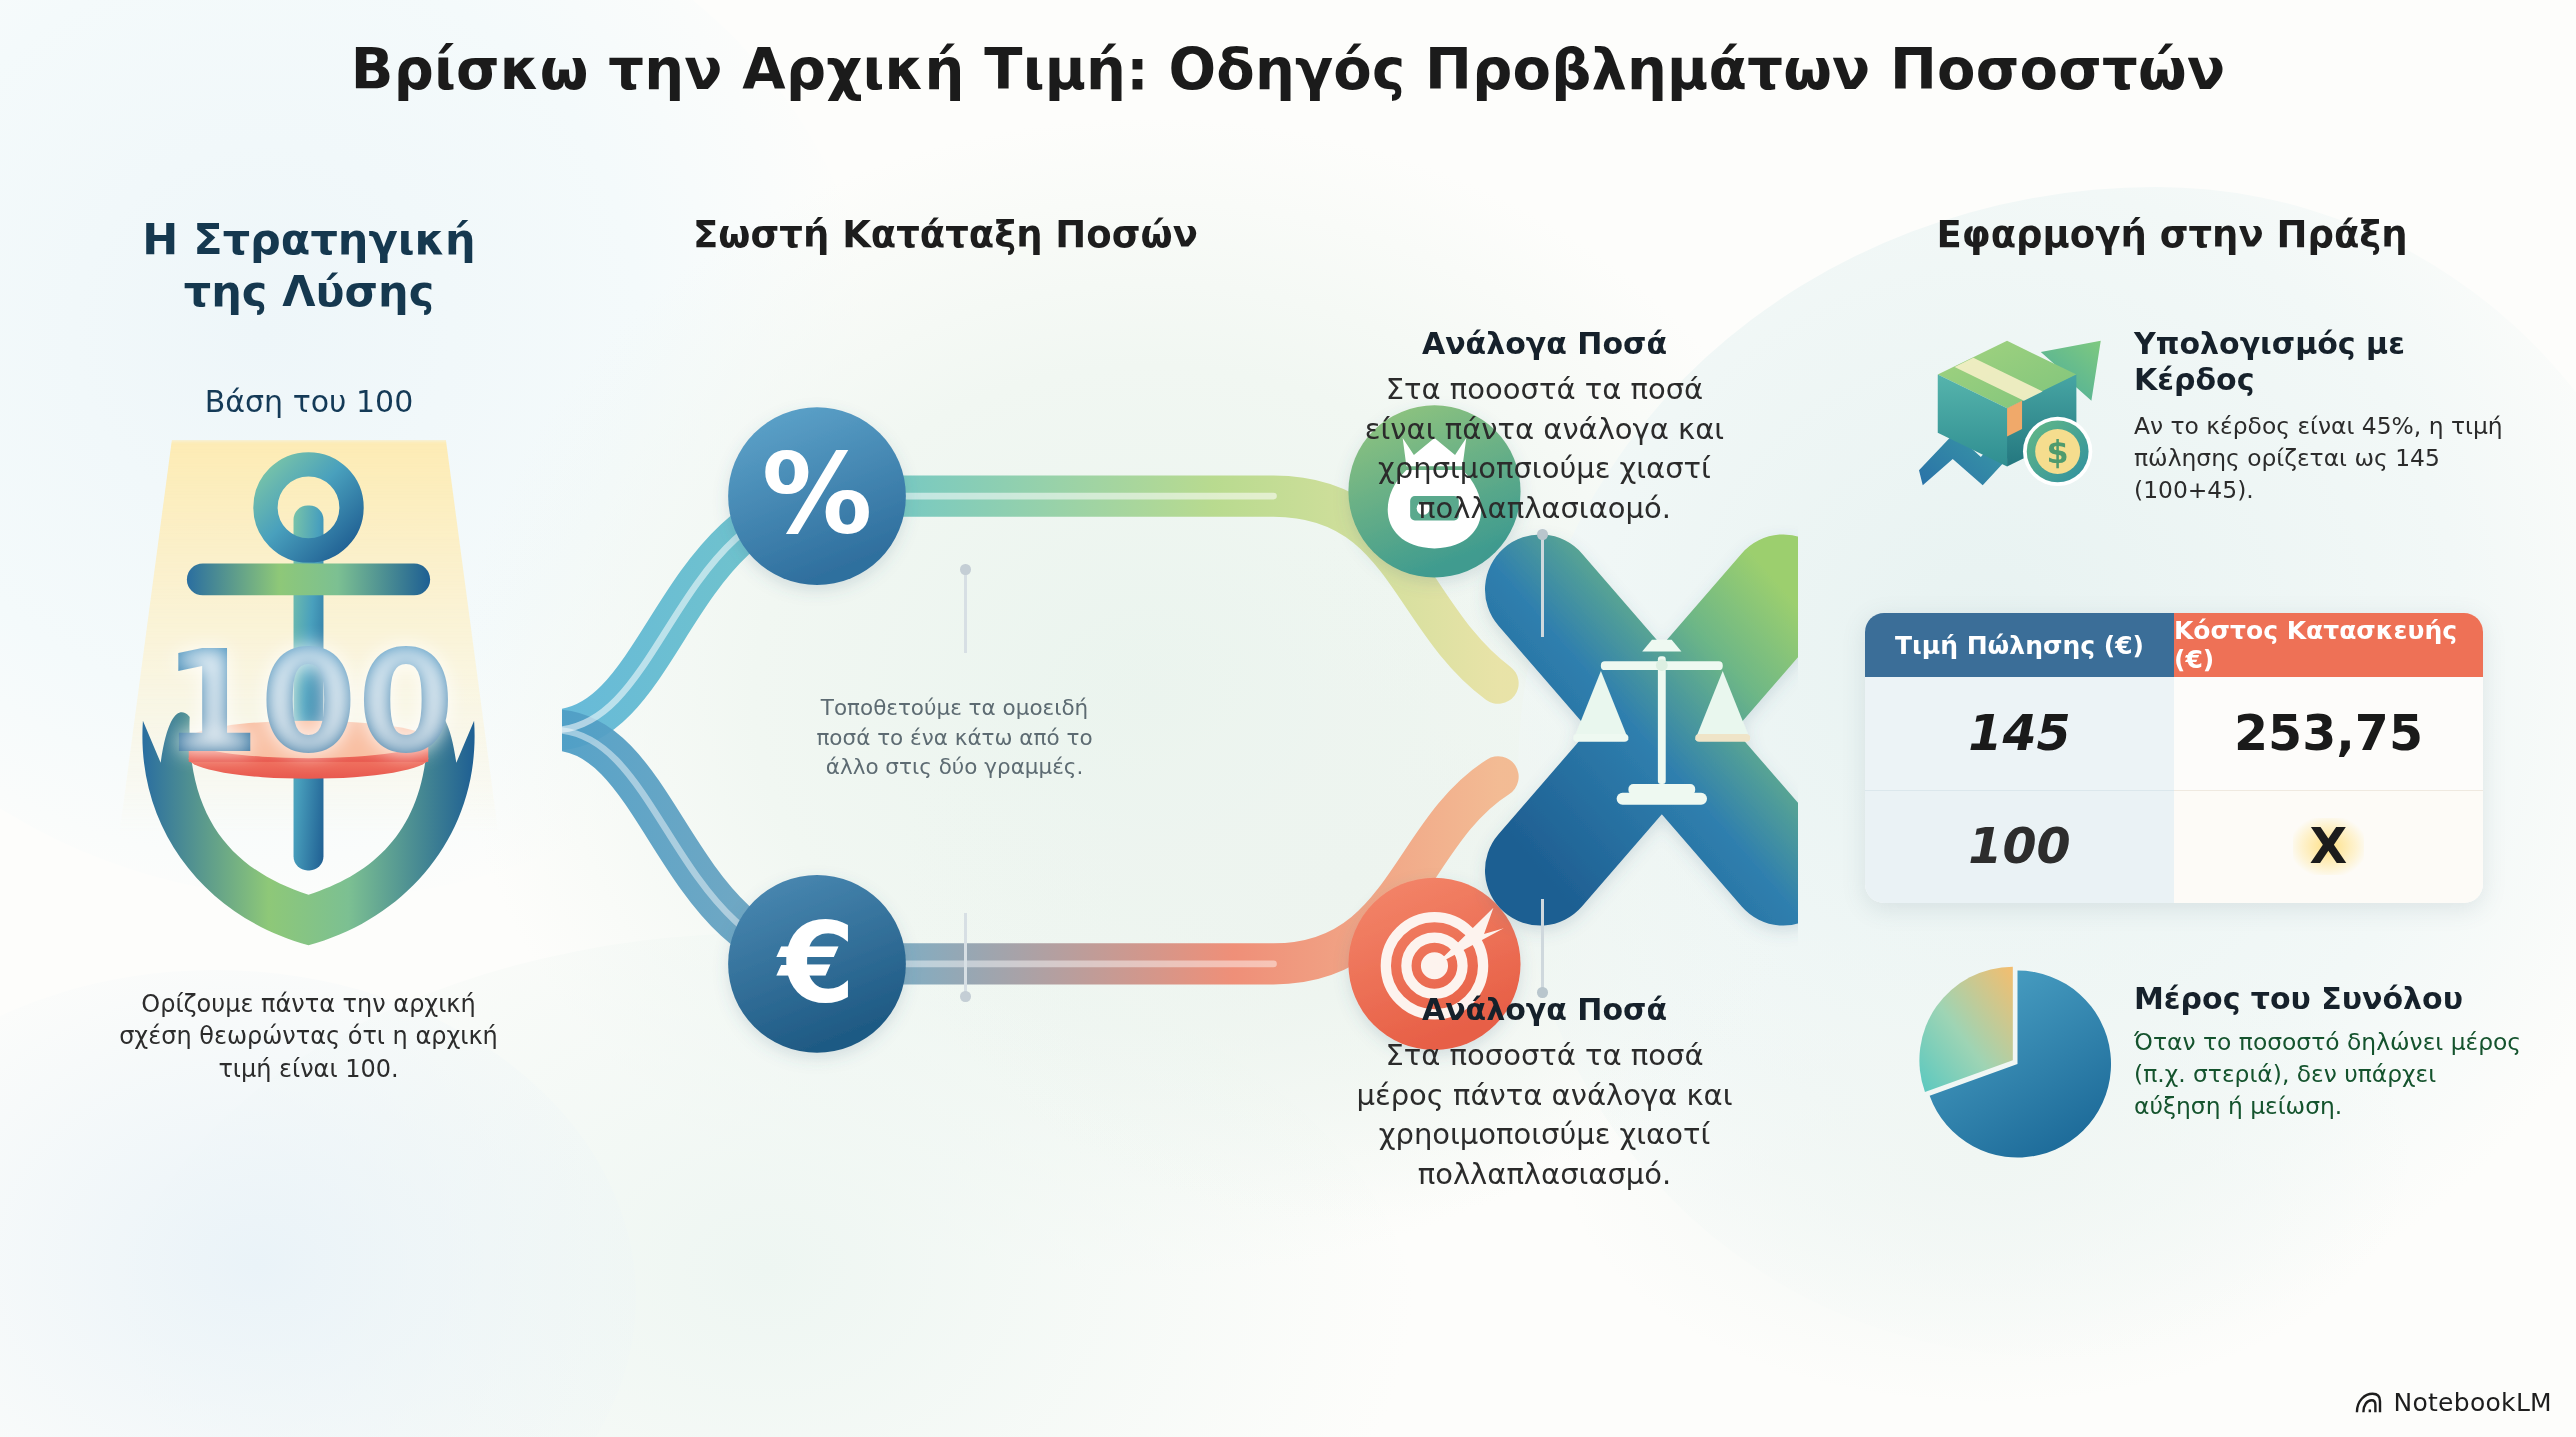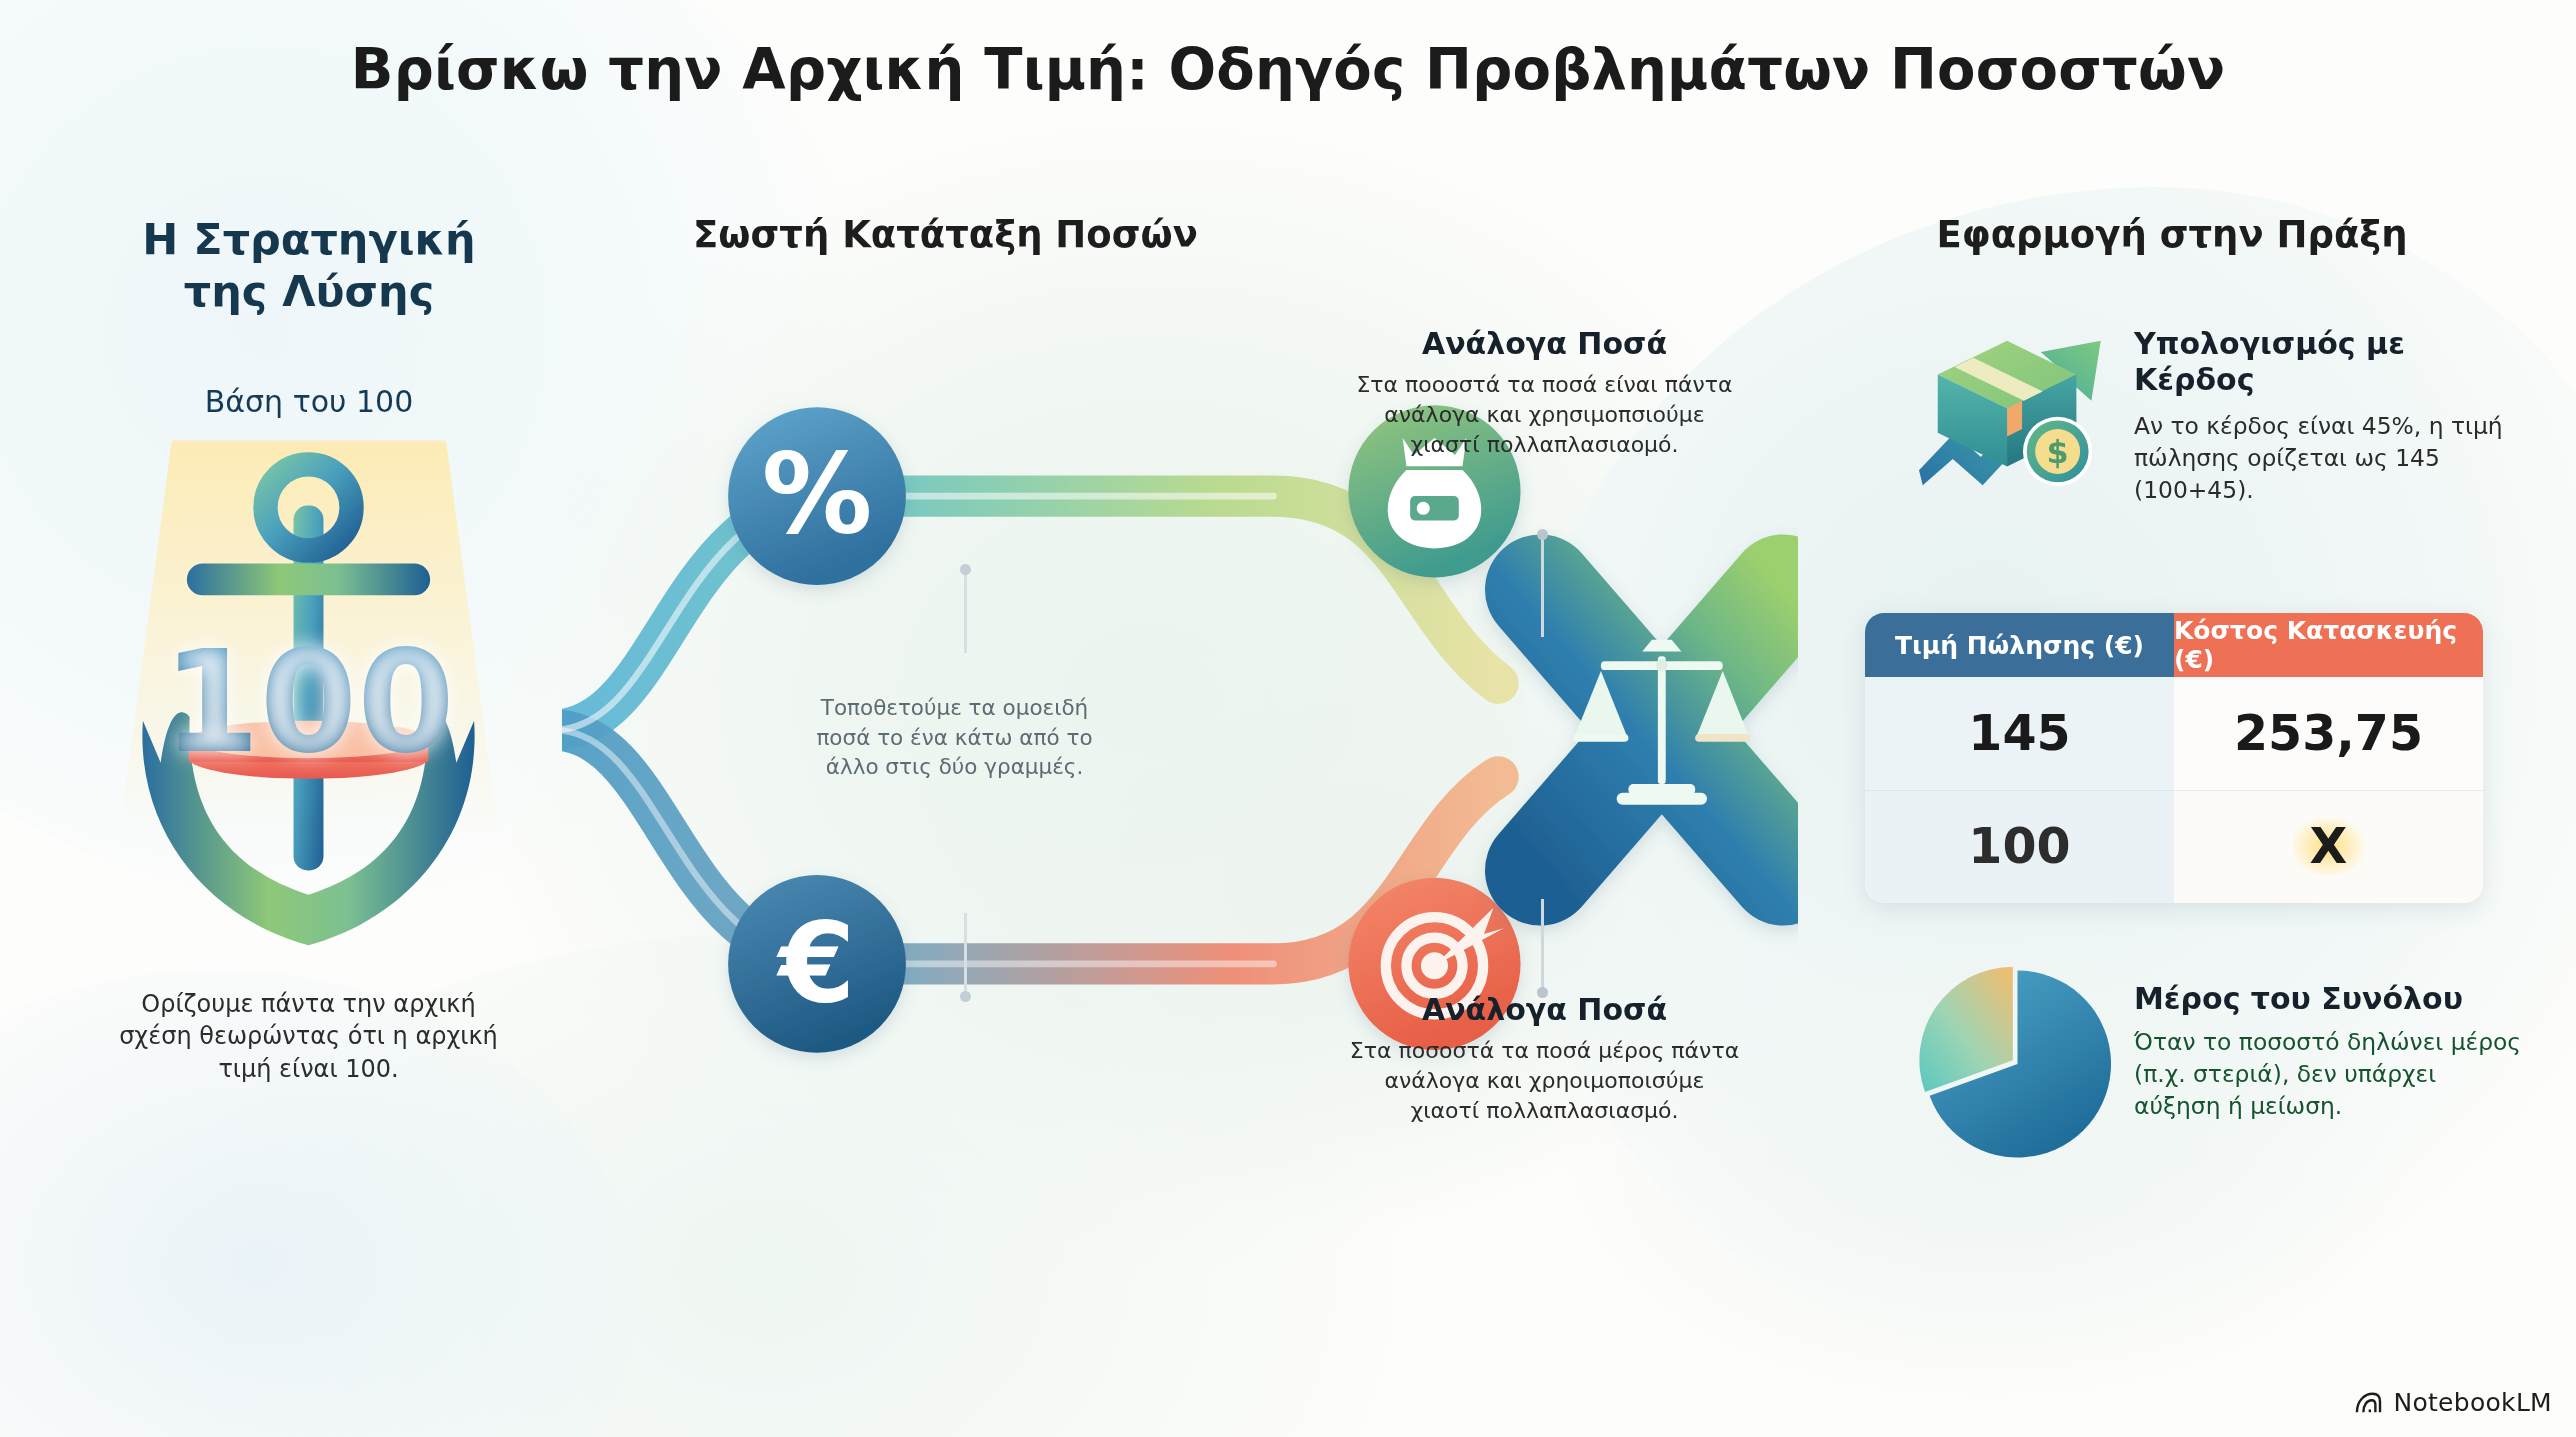--- a/index.html
+++ b/index.html
@@ -60,21 +60,21 @@
     text-shadow:0 0 20.6px rgba(255,255,255,.9);}
 
   
   .flow{position:absolute;left:562px;top:309px;width:1236px;height:842px;}
   .mid-note{position:absolute;left:814px;top:693px;width:281px;text-align:center;
     font-size:21.5px;line-height:1.38;color:#5d6b72;}
 
   
   .blk{position:absolute;text-align:center;}
   .blk .bt{font-size:30px;font-weight:700;color:#16212b;margin-bottom:9.4px;}
-  .blk .bd{font-size:22px;line-height:1.36;color:#2b2b2b;}
+  .blk .bd{font-size:29px;line-height:1.36;color:#2b2b2b;}
   .blk-top{left:1348px;top:326px;width:393px;}
   .blk-bot{left:1348px;top:992px;width:393px;}
 
   .connector{position:absolute;width:2.8px;background:#cfd8dd;}
   .connector::before{content:"";position:absolute;left:-3.7px;width:10.3px;height:10.3px;border-radius:50%;background:#b9c6cd;}
   .conn-up{left:1541px;top:534px;height:103px;}
   .conn-up::before{top:-4.7px;}
   .conn-dn{left:1541px;top:899px;height:94px;}
   .conn-dn::before{bottom:-4.7px;}
   .conn-mid-a{left:964px;top:569px;height:84px;width:2.8px;background:#d7dfe4;}
@@ -95,21 +95,21 @@
 
   
   .tbl{position:absolute;left:1865px;top:613px;width:618px;height:290px;
     border-radius:19px;overflow:hidden;background:#fbfdfd;
     box-shadow:0 5.6px 24px rgba(60,90,110,.13);display:flex;}
   .tcol{flex:1;display:flex;flex-direction:column;}
   .thead{height:64px;display:flex;align-items:center;justify-content:center;
     color:#ffffff;font-size:25px;font-weight:600;}
   .tcell{flex:1;display:flex;align-items:center;justify-content:center;
     font-size:49px;font-weight:700;color:#1a1a1a;}
-  .tcol.left .tcell{background:#ecf3f6;}
+  .tcol.left .tcell{background:#ecf3f6;font-style:italic;}
   .tcol.left .tcell.r2{background:#eaf2f5;border-top:1.9px solid #dbe7ec;}
   .tcol.right .tcell{background:#fdfcfa;}
   .tcol.right .tcell.r2{background:#fdfbf7;border-top:1.9px solid #efe9e0;}
   .tcell.r2.lite{font-weight:600;color:#2d2d2d;}
   .xhl{display:inline-block;padding:0 17px;border-radius:13px;
     background:radial-gradient(ellipse at 50% 50%, rgba(255,214,92,.75) 0%, rgba(255,228,140,.35) 55%, rgba(255,240,190,0) 78%);
     color:#1c1c1c;}
 
   
   .wm{position:absolute;right:24px;bottom:20.6px;display:flex;align-items:center;gap:11.2px;

